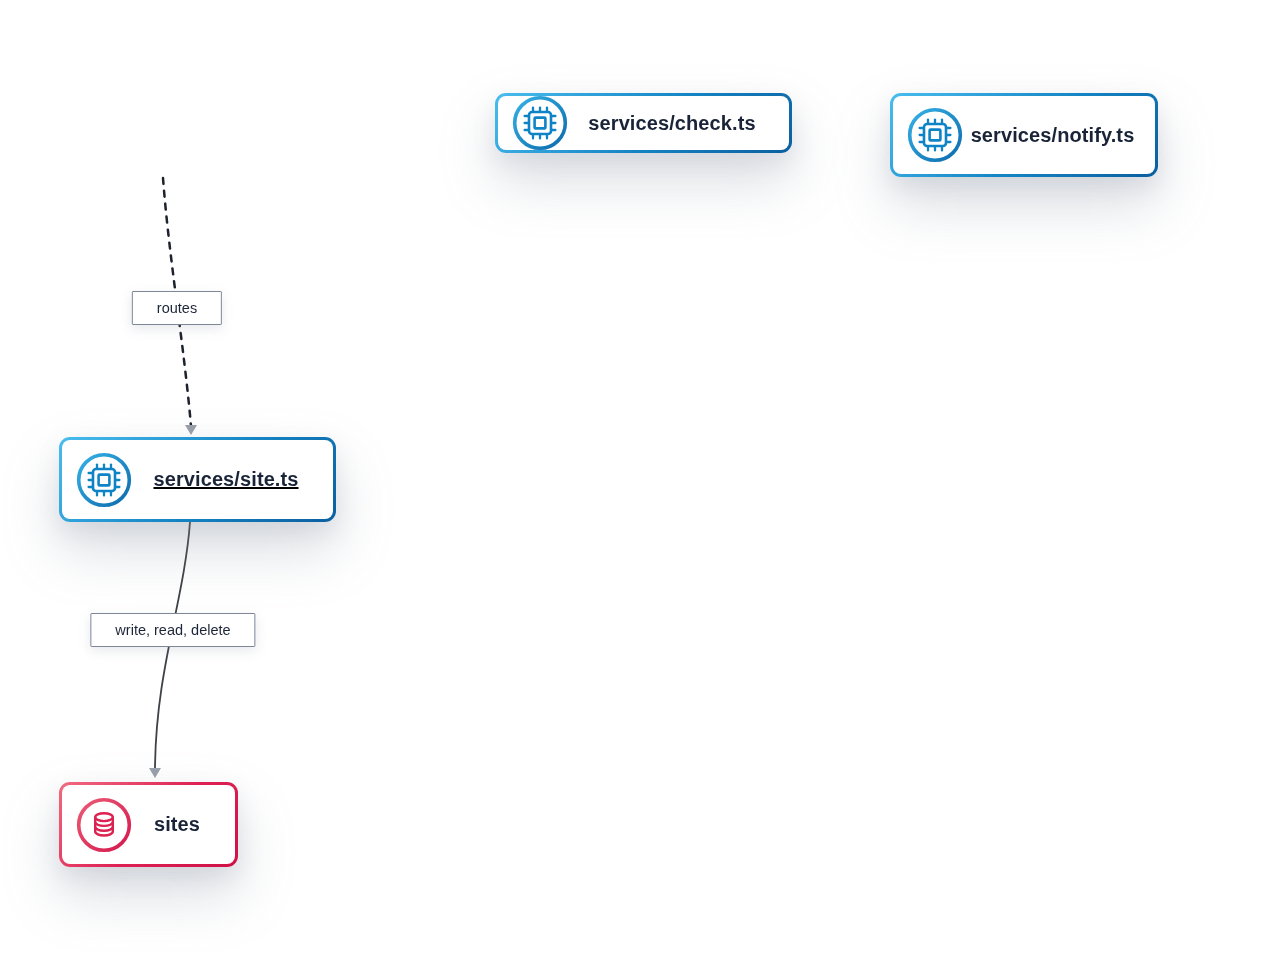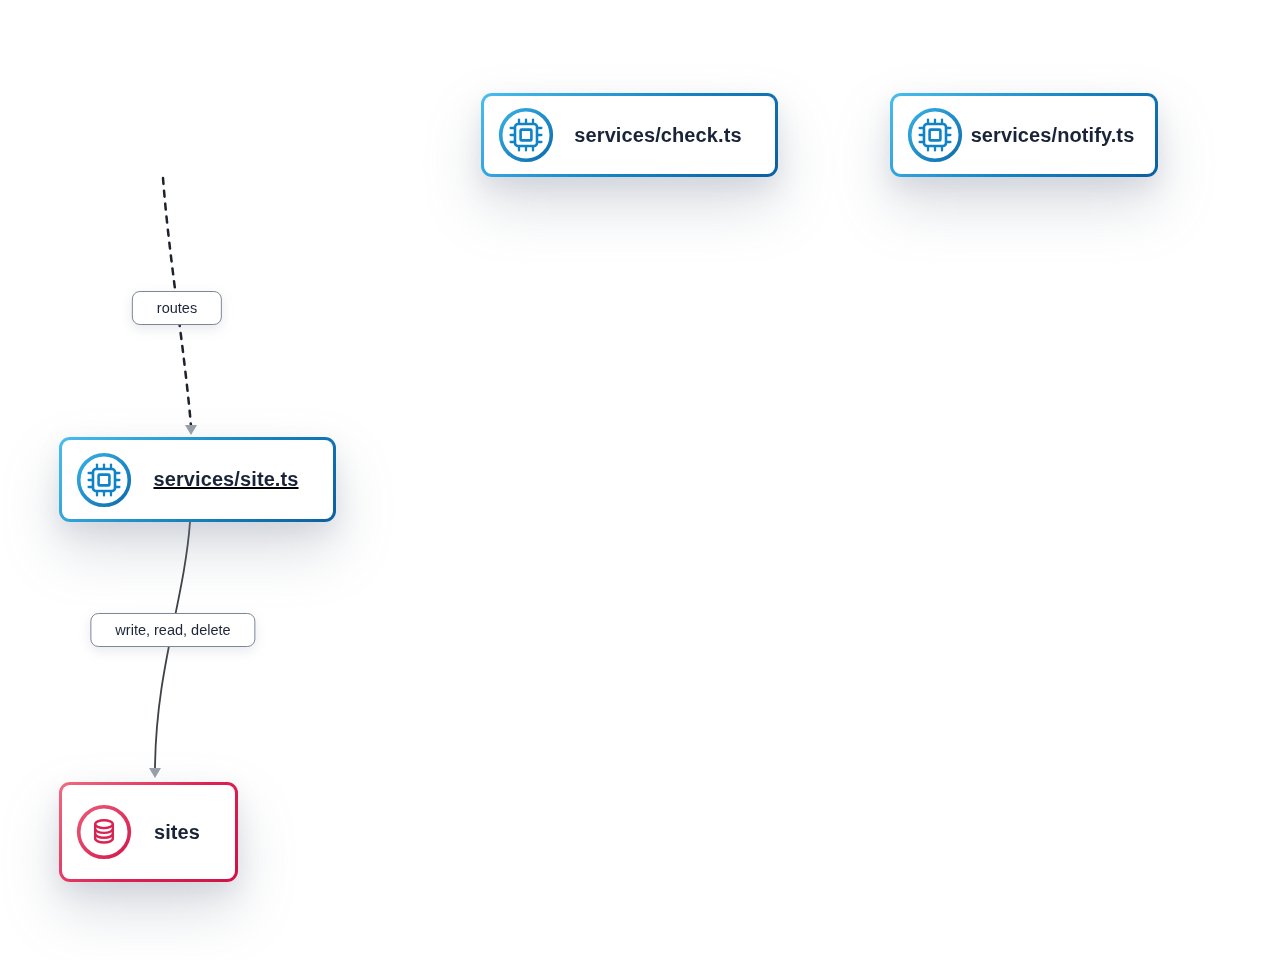--- a/index.html
+++ b/index.html
@@ -39,32 +39,32 @@
     letter-spacing: 0.1px;
     color: #1a2438;
   }
   .icon-badge { width: 58px; height: 58px; flex: 0 0 58px; }
 
   .grad-blue   { background: linear-gradient(135deg, #6a96f3 0%, #2e55d6 55%, #2248cf 100%); }
   .grad-teal   { background: linear-gradient(135deg, #49bdee 0%, #1584c4 55%, #0b5f9f 100%); }
   .grad-red    { background: linear-gradient(135deg, #f06a81 0%, #dd2154 55%, #ce1247 100%); }
 
   #node-public { left: 59px;  top: 93px;  width: 196px; height: 84px; }
-  #node-check  { left: 481px; top: 93px;  width: 297px; height: 84px; }
+  #node-check  { left: 495px; top: 93px;  width: 297px; height: 60px; }
   #node-notify { left: 890px; top: 93px;  width: 268px; height: 84px; }
   #node-site   { left: 59px;  top: 437px; width: 277px; height: 85px; text-decoration: underline; }
-  #node-sites  { left: 59px;  top: 782px; width: 179px; height: 100px; }
+  #node-sites  { left: 59px;  top: 782px; width: 179px; height: 85px; }
 
   
   .edge-label {
     position: absolute;
     transform: translate(-50%, -50%);
     background: #ffffff;
     border: 1.6px solid #7e8798;
-    border-radius: 8px;
+    border-radius: 1px;
     padding: 8px 24px;
     font-size: 14.5px;
     color: #1c2538;
     white-space: nowrap;
     box-shadow: 0 4px 12px rgba(125,135,155,0.18);
   }
   #edge-label-routes { left: 177px; top: 308px; }
   #edge-label-wrd    { left: 173px; top: 630px; }
 </style>
 </head>

